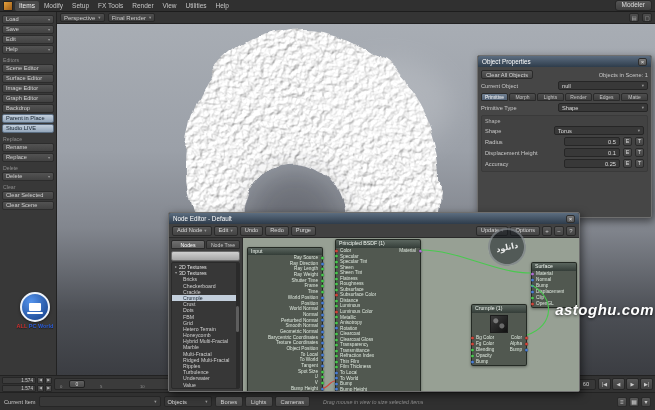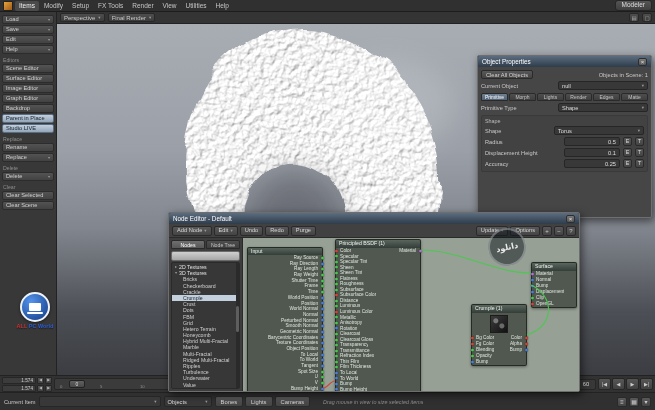--- a/index.html
+++ b/index.html
@@ -765,14 +765,15 @@
         <div class="apw-laptop"></div>
       </div>
     <div class="apw-text">
       <span>ALL</span>
       <span class="blue">PC World</span>
     </div>
   </div>
   <div class="pw">
     <span>دانلود</span>
   </div>
+  <div class="corner">astoghu.com</div>
 
 </div>
 
 </body></html>

